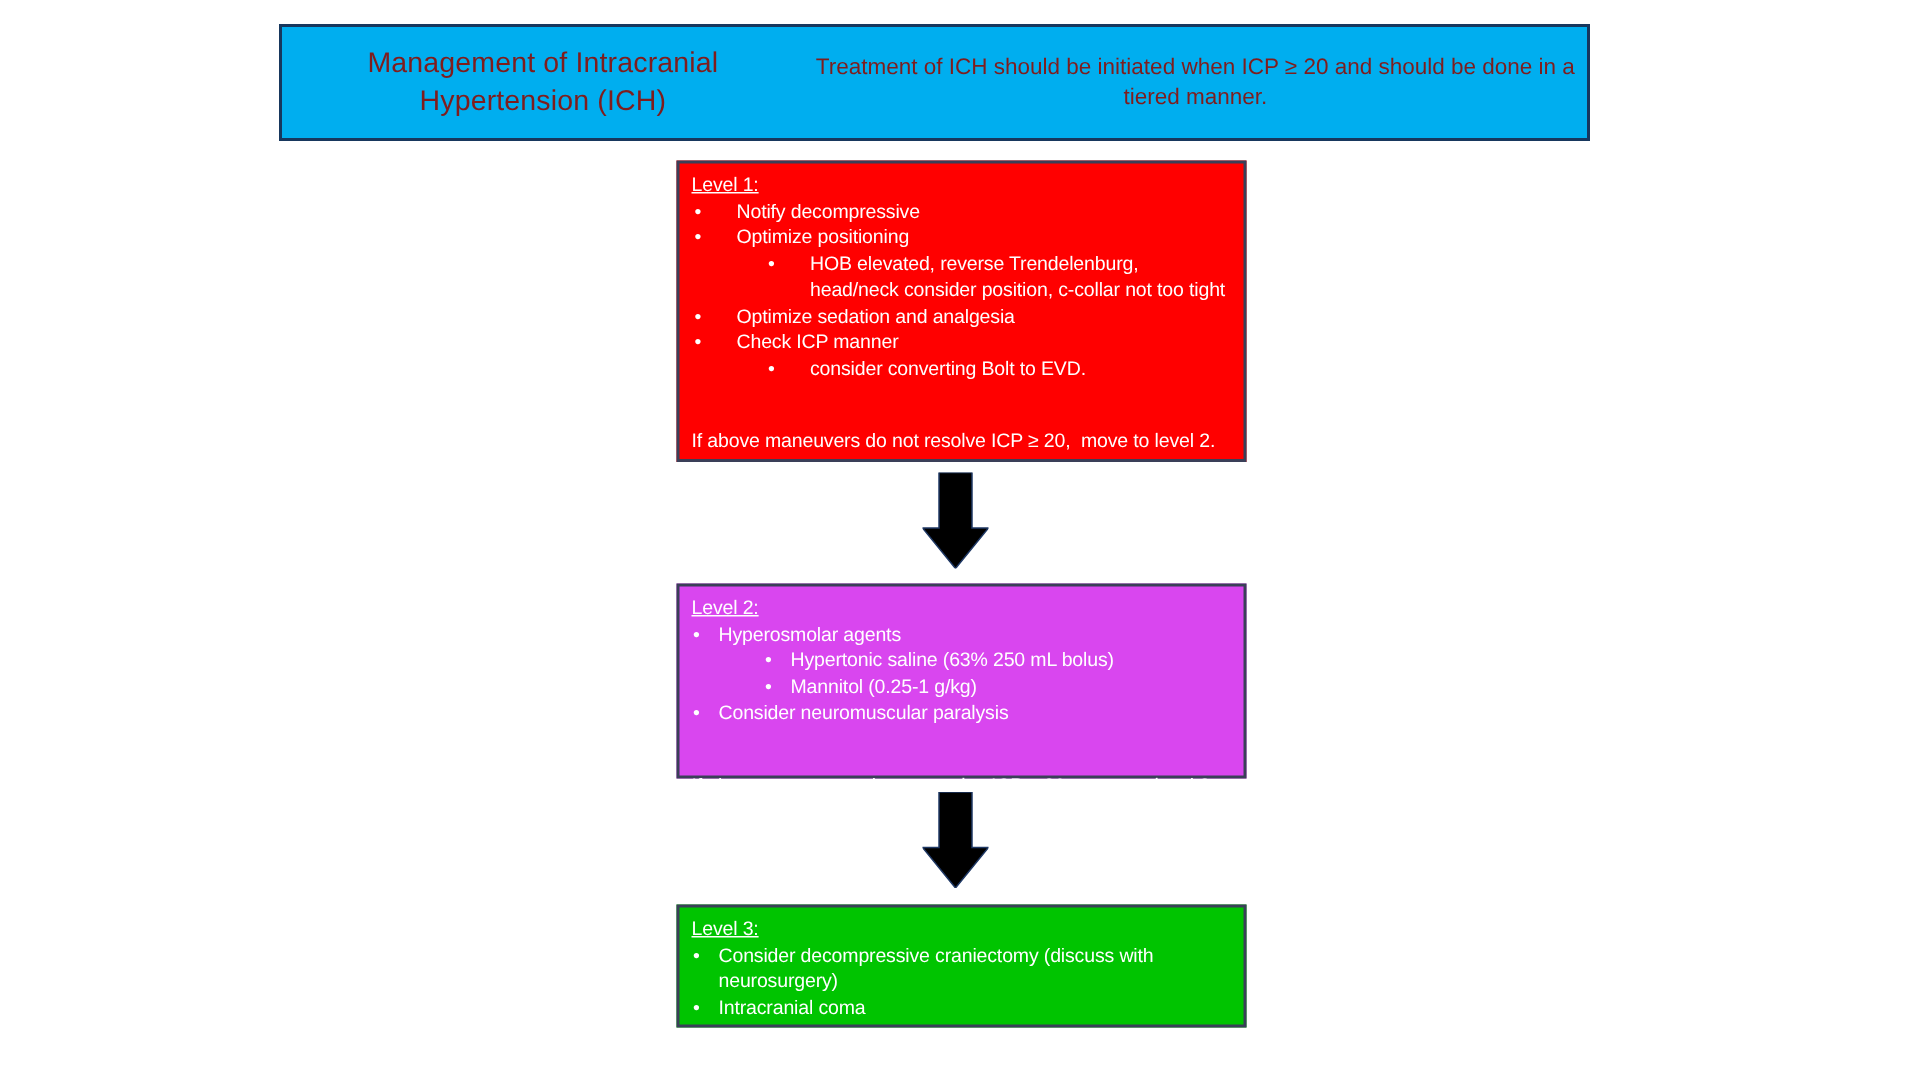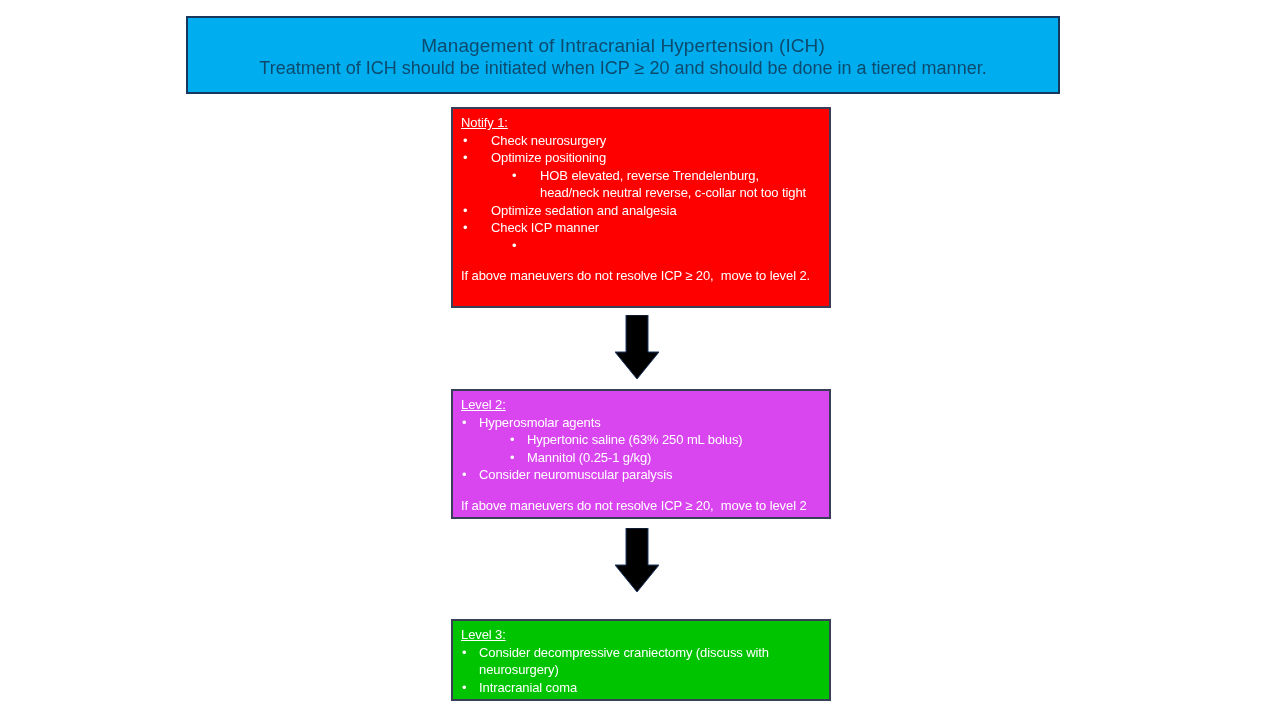--- a/index.html
+++ b/index.html
@@ -3,89 +3,90 @@
 <meta charset="utf-8">
 <style>
   html,body{margin:0;padding:0;background:#ffffff;}
   .slide{
     position:relative;width:1280px;height:720px;background:#ffffff;overflow:hidden;
     font-family:"Liberation Sans",sans-serif;
   }
   .header-box{
     position:absolute;left:186px;top:16px;width:874px;height:78px;
     box-sizing:border-box;border:2px solid #17375D;
-    display:flex;flex-direction:column;align-items:center;justify-content:center;
-    text-align:center;color:#0c4a6e;
+    display:flex;flex-direction:row;align-items:center;justify-content:center;
+    text-align:center;color:#7f1d1d;
   }
   .header-title{font-size:19px;line-height:25px;letter-spacing:0.1px;}
-  .header-subtitle{font-size:18px;line-height:20px;}
+  .header-subtitle{font-size:15px;line-height:20px;}
   .level-box{
     position:absolute;left:451px;width:380px;box-sizing:border-box;
     border:2px solid #3A3F58;color:#ffffff;
     font-size:13px;line-height:17.5px;letter-spacing:-0.1px;
     padding:5px 8px 4px 8px;
   }
   .level-1{top:107px;height:201px;}
   .level-2{top:389px;height:130px;}
-  .level-3{top:603px;height:82px;margin-top:16px;}
+  .level-3{top:603px;height:82px;}
   .level-label{text-decoration:underline;}
   .row{display:flex;align-items:flex-start;}
   .row .bullet{flex:0 0 auto;}
   .row .txt{flex:1 1 auto;}
   
   .ind1{padding-left:1px;}
   .ind1 .bullet{width:17px;}
   .ind2{padding-left:49px;}
   .ind2 .bullet{width:17px;}
   
   .wide .ind1{padding-left:2px;}
   .wide .ind1 .bullet{width:28px;}
   .wide .ind2{padding-left:51px;}
   .wide .ind2 .bullet{width:28px;}
-  .level-footer{margin-top:13px;white-space:pre;overflow:hidden;}
+  .level-footer{margin-top:31px;white-space:pre;overflow:hidden;}
   .level-footer:empty{display:none;}
   .down-arrow{position:absolute;left:615px;width:44px;height:64px;}
   .arrow-1{top:315px;}
   .arrow-2{top:528px;}
 </style>
 </head>
 <body>
 
 <div class="slide">
 
   <div class="header-box" style="background: rgb(0, 174, 239);">
     <div class="header-title">Management of Intracranial Hypertension (ICH)</div>
     <div class="header-subtitle">Treatment of ICH should be initiated when ICP ≥ 20 and should be done in a tiered manner.</div>
   </div>
 
   <div class="level-box level-1 wide" style="background: rgb(255, 0, 0);">
-    <div class="level-label">Notify 1:</div>
+    <div class="level-label">Level 1:</div>
     <div class="level-items">
         <div class="row ind1">
           <span class="bullet">•</span>
-          <span class="txt">Check neurosurgery</span>
+          <span class="txt">Notify decompressive</span>
         </div>
         <div class="row ind1">
           <span class="bullet">•</span>
           <span class="txt">Optimize positioning</span>
         </div>
         <div class="row ind2">
           <span class="bullet">•</span>
-          <span class="txt">HOB elevated, reverse Trendelenburg, head/neck neutral reverse, c-collar not too tight</span>
+          <span class="txt">HOB elevated, reverse Trendelenburg, head/neck consider position, c-collar not too tight</span>
         </div>
         <div class="row ind1">
           <span class="bullet">•</span>
           <span class="txt">Optimize sedation and analgesia</span>
         </div>
         <div class="row ind1">
           <span class="bullet">•</span>
           <span class="txt">Check ICP manner</span>
         </div>
         <div class="row ind2">
           <span class="bullet">•</span>
+          <span class="txt">consider converting Bolt to EVD.</span>
         </div>
       </div>
     <div class="level-footer">If above maneuvers do not resolve ICP ≥ 20,  move to level 2.</div>
   </div>
 
   <svg class="down-arrow arrow-1" viewBox="0 0 44 64">
     <polygon points="11,0 33,0 33,37 44,37 22,64 0,37 11,37" fill="#000000" stroke="#1F3864" stroke-width="1"></polygon>
   </svg>
 
   <div class="level-box level-2" style="background: #d946ef;">

